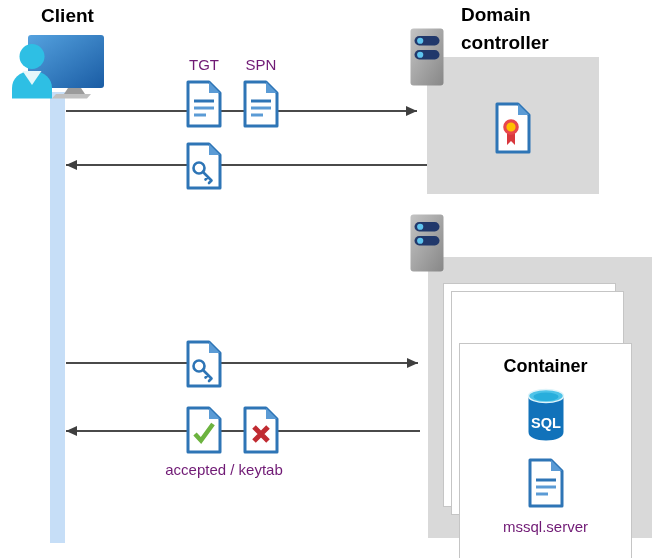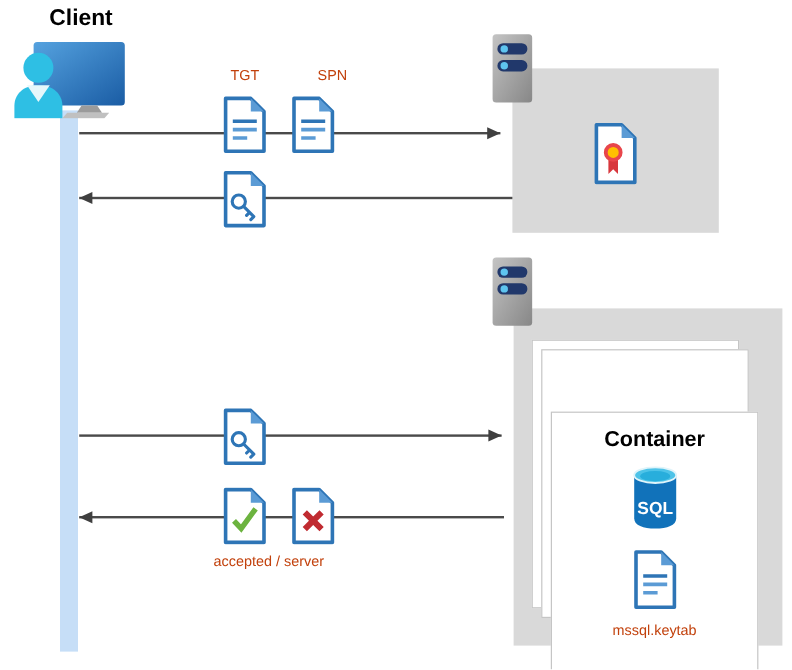--- a/index.html
+++ b/index.html
@@ -1,21 +1,21 @@
 <!DOCTYPE html>
 <html><head>
 <meta charset="utf-8">
 <style>
   html,body{margin:0;padding:0;background:#fff;}
   .canvas{
     position:relative;width:660px;height:558px;background:#fff;overflow:hidden;
     font-family:"Liberation Sans","DejaVu Sans",sans-serif;
   }
   .bold-label{font-weight:700;color:#000000;font-size:19px;line-height:28px;}
-  .plain-label{font-weight:400;color:#c2410c;font-size:12px;}
+  .plain-label{font-weight:400;color:#701a75;font-size:15px;}
   .abs{position:absolute;}
   .center{text-align:center;}
 
   .lifeline{position:absolute;left:50px;top:92px;width:15px;height:451px;background:#C6DEF7;z-index:0;}
 
   .graybox{position:absolute;background:#D9D9D9;z-index:1;}
   .dc-box{left:427px;top:57px;width:172px;height:137px;}
   .ls-box{left:428px;top:257px;width:224px;height:281px;}
 
   .card{position:absolute;width:173px;height:224px;background:#fff;border:1px solid #C5C5C5;z-index:2;box-sizing:border-box;}
@@ -70,29 +70,30 @@
   </svg>
 
   <div class="graybox dc-box"></div>
   <svg class="icon-svg" style="left:410px;top:28px;z-index:3;" width="34" height="58" viewBox="0 0 34 58">
     <rect x="0.5" y="0.5" width="33" height="57" rx="3" fill="url(#srv-grad)"></rect>
     <rect x="4.5" y="8" width="25" height="9.5" rx="4.75" fill="#21386B"></rect>
     <circle cx="10.2" cy="12.75" r="3.1" fill="#5EC4EF"></circle>
     <rect x="4.5" y="22" width="25" height="9.5" rx="4.75" fill="#21386B"></rect>
     <circle cx="10.2" cy="26.75" r="3.1" fill="#5EC4EF"></circle>
   </svg>
+  <div class="abs bold-label" style="left:461px;top:1px;width:115px;">Domain controller</div>
   <svg class="doc" style="left:494px;top:102px;" width="38" height="52" viewBox="0 0 38 52">
     <path d="M3 2 H24 L35 13 V50 H3 Z" fill="#fff" stroke="#2E75B6" stroke-width="3" stroke-linejoin="round"></path>
     <path d="M24 2 L35 13 L24 13 Z" fill="#5B9BD5"></path>
     <path d="M13 29 L13 43 L17 39 L21 43 L21 29 Z" fill="#D8373D"></path>
     <circle cx="17" cy="25" r="6.2" fill="#FFC000" stroke="#E8464B" stroke-width="3.2"></circle>
   </svg>
 
   <div class="abs plain-label center" style="left:185px;top:56px;width:38px;">TGT</div>
-  <div class="abs plain-label center" style="left:242px;top:56px;width:38px;margin-left:16px;">SPN</div>
+  <div class="abs plain-label center" style="left:242px;top:56px;width:38px;">SPN</div>
   <div class="arrow right" style="left:66px;top:110px;width:351px;"></div>
   <svg class="doc" style="left:185px;top:80px;" width="38" height="48" viewBox="0 0 38 48">
     <path d="M3 2 H24 L35 13 V46 H3 Z" fill="#fff" stroke="#2E75B6" stroke-width="3" stroke-linejoin="round"></path>
     <path d="M24 2 L35 13 L24 13 Z" fill="#5B9BD5"></path>
     <line x1="9" y1="21" x2="29" y2="21" stroke="#2E75B6" stroke-width="3"></line>
     <line x1="9" y1="28" x2="29" y2="28" stroke="#5B9BD5" stroke-width="3"></line>
     <line x1="9" y1="35" x2="21" y2="35" stroke="#5B9BD5" stroke-width="3"></line>
   </svg>
   <svg class="doc" style="left:242px;top:80px;" width="38" height="48" viewBox="0 0 38 48">
     <path d="M3 2 H24 L35 13 V46 H3 Z" fill="#fff" stroke="#2E75B6" stroke-width="3" stroke-linejoin="round"></path>
@@ -129,21 +130,21 @@
       <ellipse cx="20" cy="8.8" rx="12.5" ry="4.2" fill="#28AEDC"></ellipse>
       <text class="sql-text" x="20" y="40" text-anchor="middle" font-size="14.5" fill="#ffffff">SQL</text>
     </svg>
     <svg class="abs" style="left:67px;top:114px;" width="38" height="50" viewBox="0 0 38 50">
       <path d="M3 2 H24 L35 13 V48 H3 Z" fill="#fff" stroke="#2E75B6" stroke-width="3" stroke-linejoin="round"></path>
       <path d="M24 2 L35 13 L24 13 Z" fill="#5B9BD5"></path>
       <line x1="9" y1="22" x2="29" y2="22" stroke="#2E75B6" stroke-width="3"></line>
       <line x1="9" y1="29" x2="29" y2="29" stroke="#5B9BD5" stroke-width="3"></line>
       <line x1="9" y1="36" x2="21" y2="36" stroke="#5B9BD5" stroke-width="3"></line>
     </svg>
-    <div class="abs plain-label center" style="left:0;top:174px;width:100%;">mssql.keytab</div>
+    <div class="abs plain-label center" style="left:0;top:174px;width:100%;">mssql.server</div>
   </div>
 
   <div class="arrow right" style="left:66px;top:362px;width:352px;"></div>
   <svg class="doc" style="left:185px;top:340px;" width="38" height="48" viewBox="0 0 38 48">
     <path d="M3 2 H24 L35 13 V46 H3 Z" fill="#fff" stroke="#2E75B6" stroke-width="3" stroke-linejoin="round"></path>
     <path d="M24 2 L35 13 L24 13 Z" fill="#5B9BD5"></path>
     <circle cx="14" cy="26" r="5.5" fill="none" stroke="#2E75B6" stroke-width="2.6"></circle>
     <path d="M18 30 L26.5 38.5 M23 35 L20.5 37.5 M26.5 38.5 L24 41" stroke="#2E75B6" stroke-width="2.6" fill="none" stroke-linecap="round"></path>
   </svg>
 
@@ -151,15 +152,15 @@
   <svg class="doc" style="left:185px;top:406px;" width="38" height="48" viewBox="0 0 38 48">
     <path d="M3 2 H24 L35 13 V46 H3 Z" fill="#fff" stroke="#2E75B6" stroke-width="3" stroke-linejoin="round"></path>
     <path d="M24 2 L35 13 L24 13 Z" fill="#5B9BD5"></path>
     <path d="M10 28 L16 34.5 L28 18" stroke="#6CB33F" stroke-width="4.5" fill="none"></path>
   </svg>
   <svg class="doc" style="left:242px;top:406px;" width="38" height="48" viewBox="0 0 38 48">
     <path d="M3 2 H24 L35 13 V46 H3 Z" fill="#fff" stroke="#2E75B6" stroke-width="3" stroke-linejoin="round"></path>
     <path d="M24 2 L35 13 L24 13 Z" fill="#5B9BD5"></path>
     <path d="M12 21 L26 35 M26 21 L12 35" stroke="#C02B31" stroke-width="5"></path>
   </svg>
-  <div class="abs plain-label center" style="left:119px;top:461px;width:210px;">accepted / server</div>
+  <div class="abs plain-label center" style="left:119px;top:461px;width:210px;">accepted / keytab</div>
 
 </div>
 
 </body></html>

